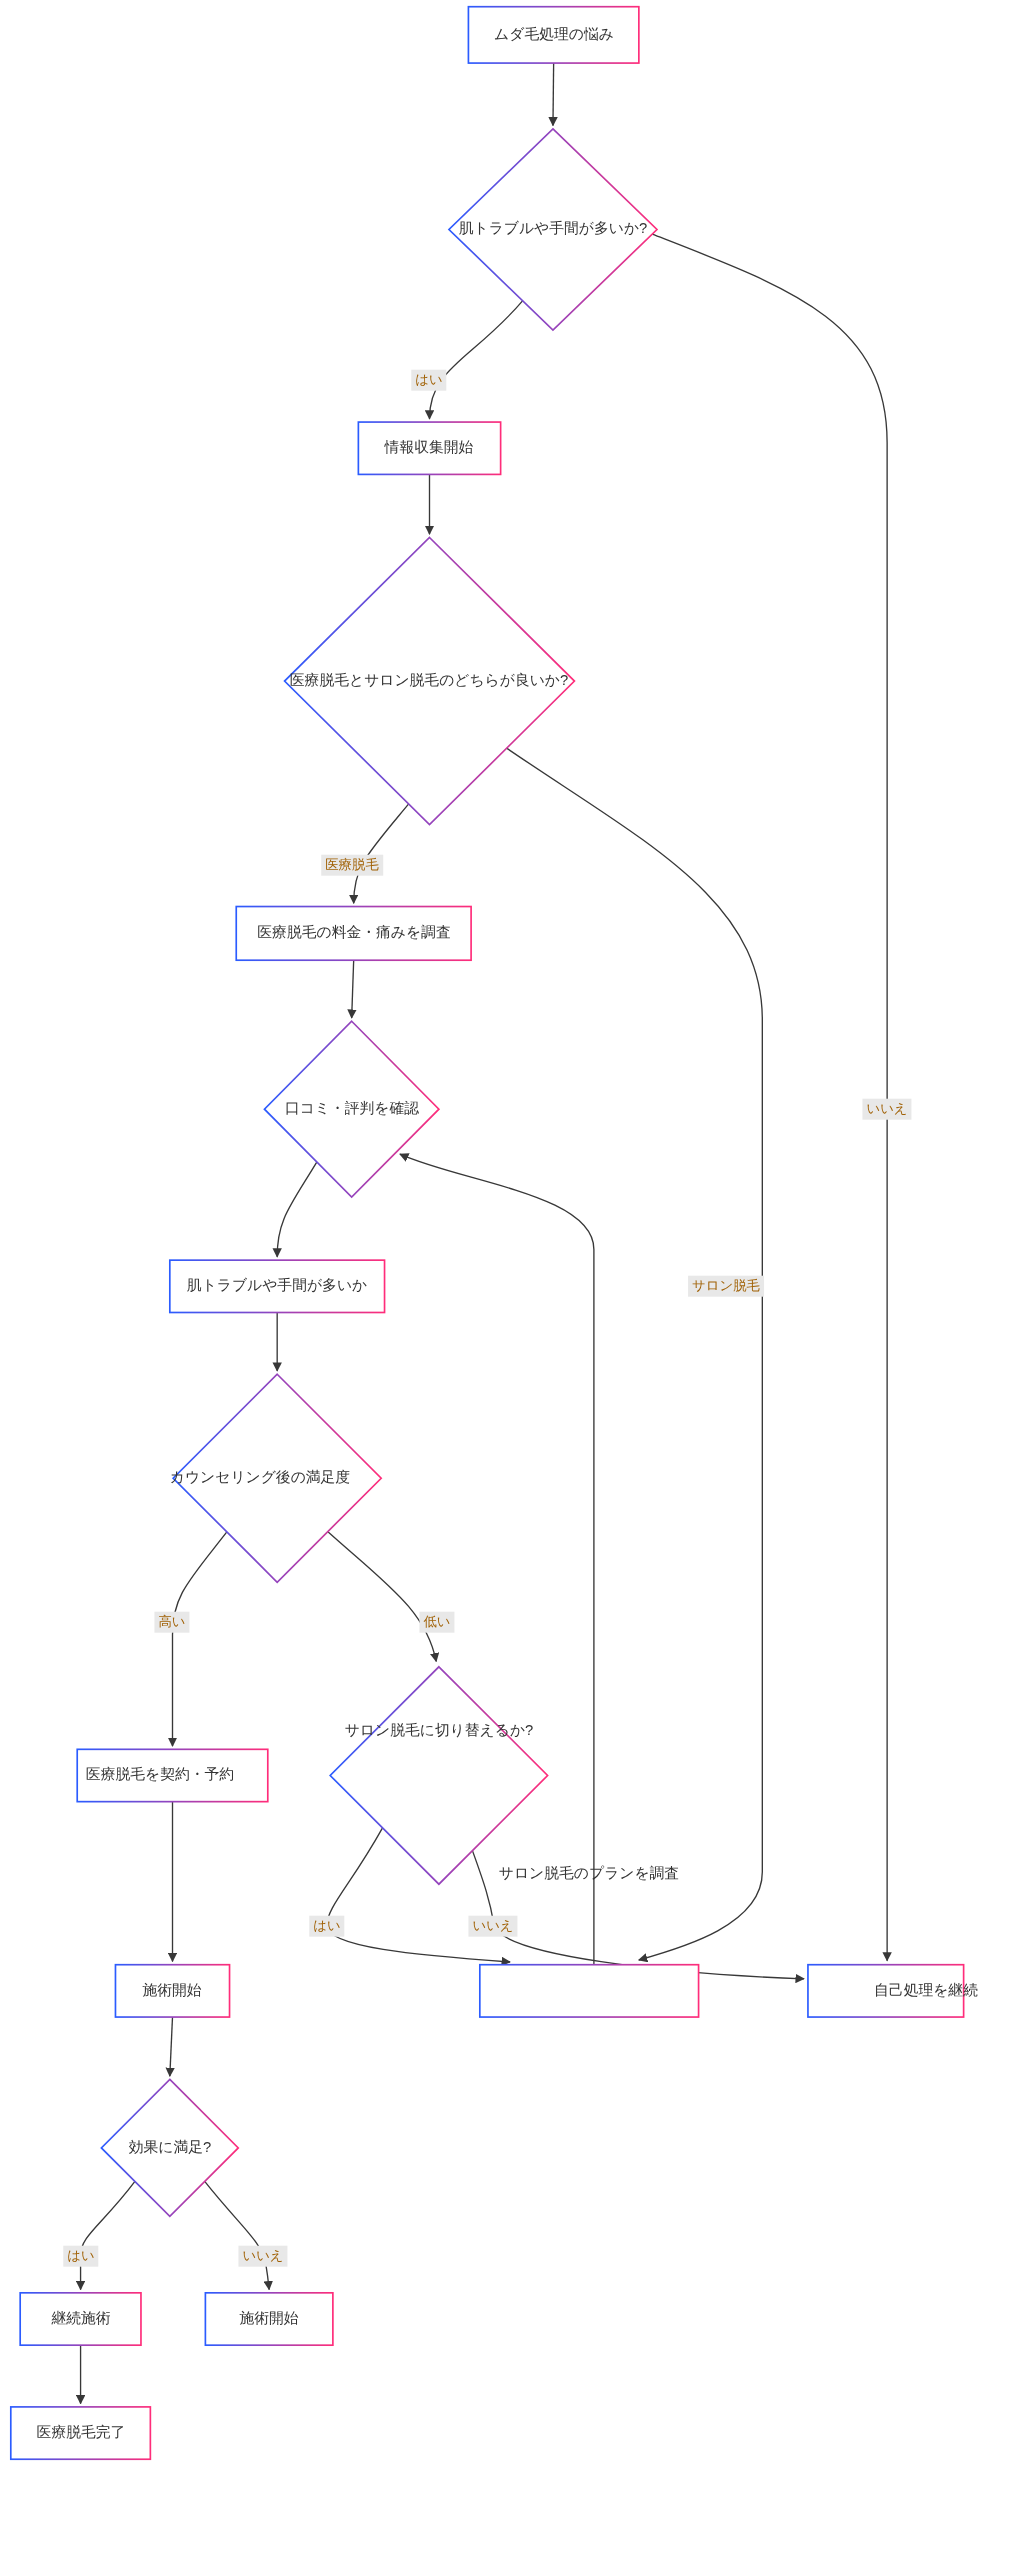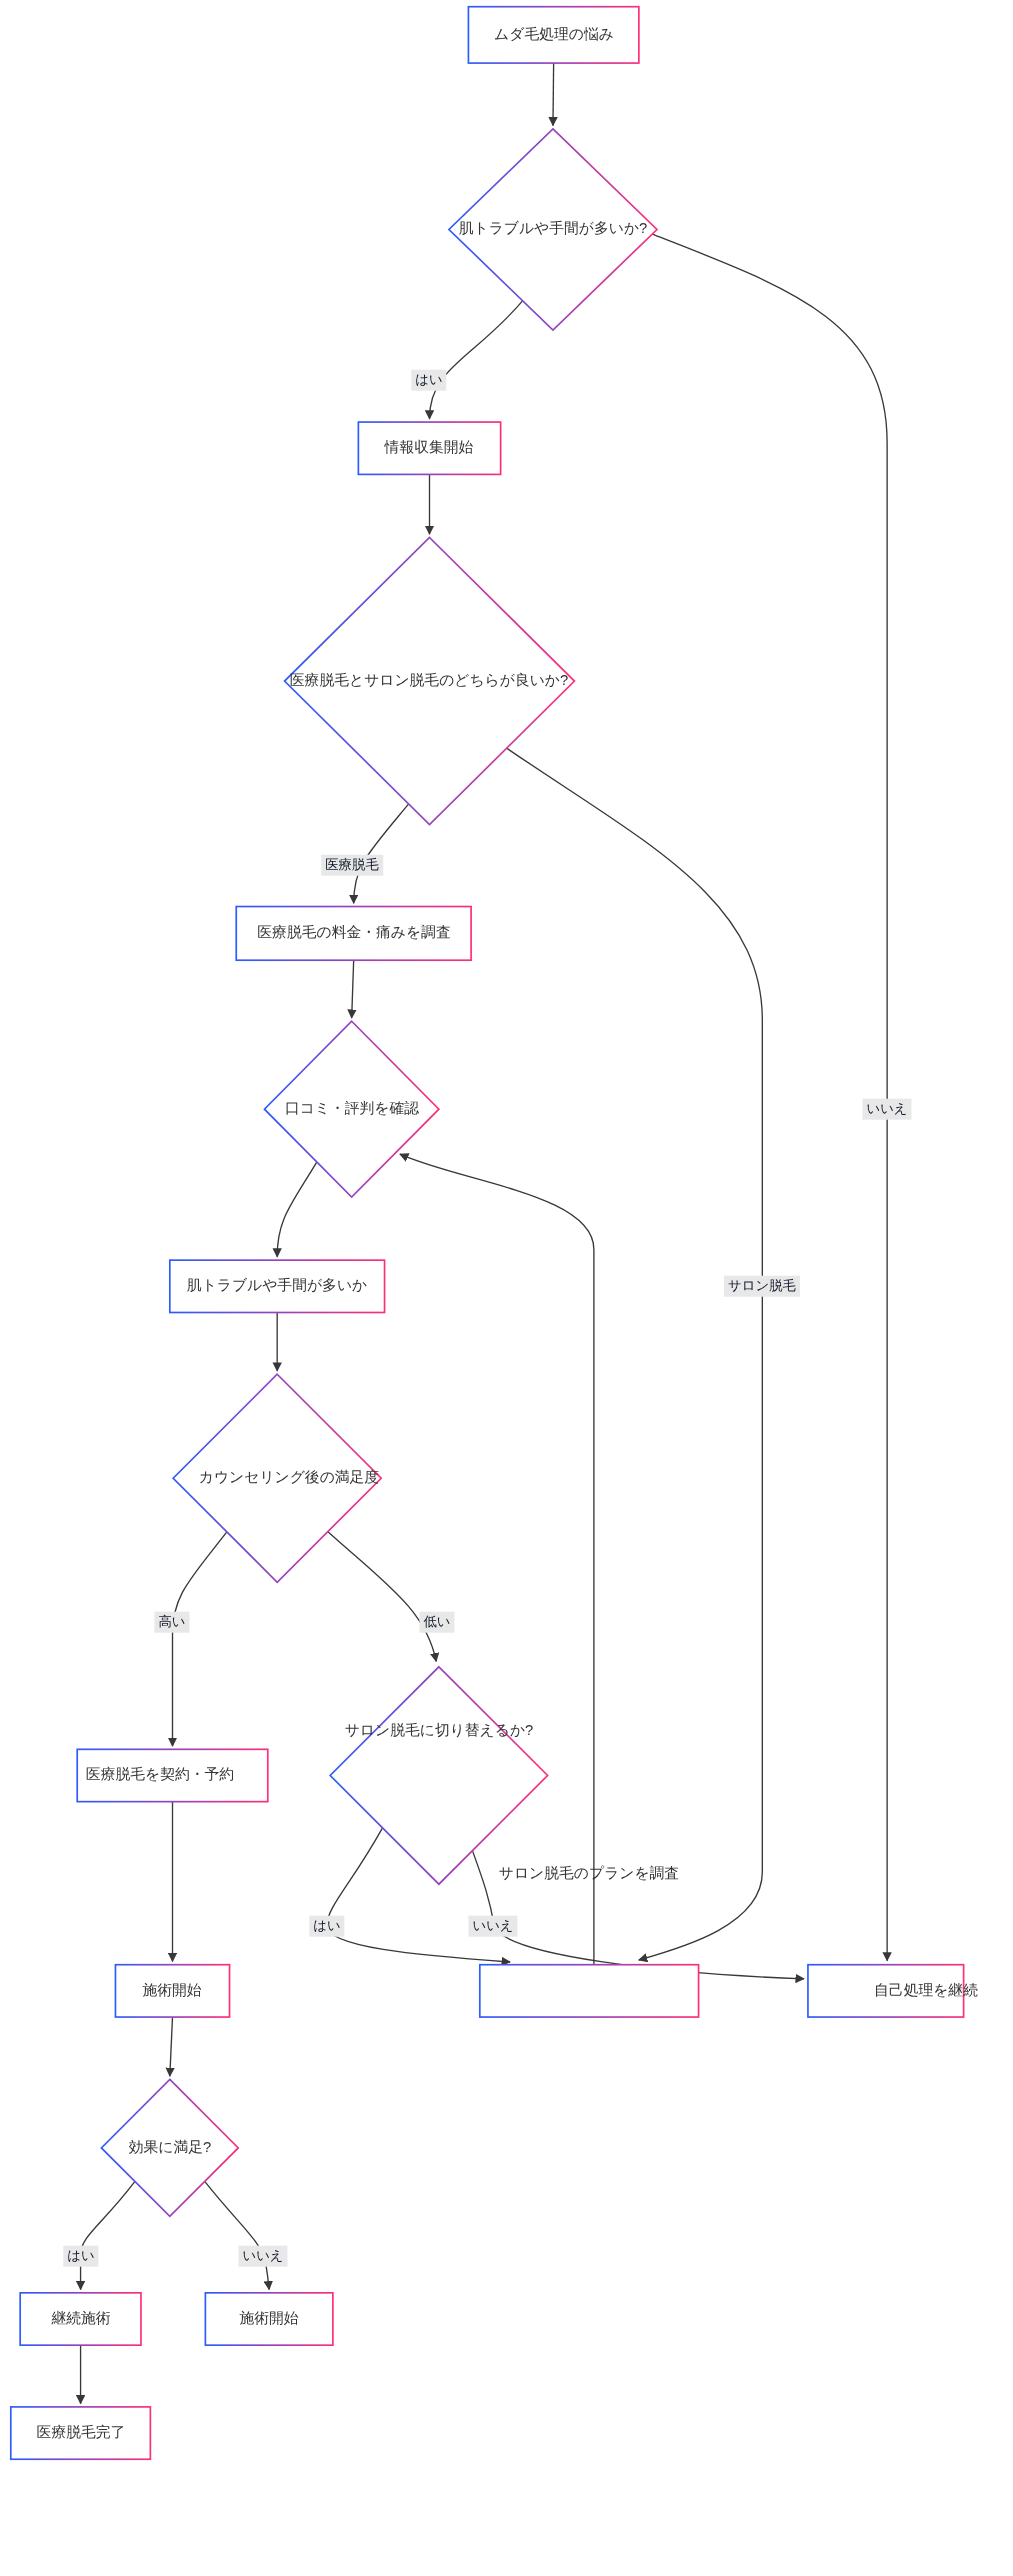--- a/index.html
+++ b/index.html
@@ -21,21 +21,21 @@
     font-size:14.8px;
     color:#333333;
     white-space:nowrap;
     text-align:center;
     line-height:1.3;
   }
   .edge-label {
     position:absolute;
     transform:translate(-50%,-50%);
     font-size:13.4px;
-    color:#0f172a;
+    color:#a16207;
     background:#e8e8e8;
     padding:1.3px 4px;
     white-space:nowrap;
   }
 </style>
 </head>
 <body>
 
 <div class="canvas">
 
@@ -93,35 +93,35 @@
     </g>
   </svg>
 
   <div class="node-label" style="left:554px;top:35px">ムダ毛処理の悩み</div>
   <div class="node-label" style="left:553px;top:229px">肌トラブルや手間が多いか?</div>
   <div class="node-label" style="left:429px;top:448px">情報収集開始</div>
   <div class="node-label" style="left:429px;top:681px">医療脱毛とサロン脱毛のどちらが良いか?</div>
   <div class="node-label" style="left:354px;top:933px">医療脱毛の料金・痛みを調査</div>
   <div class="node-label" style="left:352px;top:1109px">口コミ・評判を確認</div>
   <div class="node-label" style="left:277px;top:1286px">肌トラブルや手間が多いか</div>
-  <div class="node-label" style="left:289px;top:1478px">カウンセリング後の満足度</div>
+  <div class="node-label" style="left:260px;top:1478px">カウンセリング後の満足度</div>
   <div class="node-label" style="left:160px;top:1775px">医療脱毛を契約・予約</div>
   <div class="node-label" style="left:439px;top:1731px">サロン脱毛に切り替えるか?</div>
   <div class="node-label" style="left:172px;top:1991px">施術開始</div>
   <div class="node-label" style="left:589px;top:1874px">サロン脱毛のプランを調査</div>
   <div class="node-label" style="left:926px;top:1991px">自己処理を継続</div>
   <div class="node-label" style="left:170px;top:2148px">効果に満足?</div>
   <div class="node-label" style="left:81px;top:2319px">継続施術</div>
   <div class="node-label" style="left:269px;top:2319px">施術開始</div>
   <div class="node-label" style="left:81px;top:2433px">医療脱毛完了</div>
 
   <div class="edge-label" style="left:429px;top:380px">はい</div>
   <div class="edge-label" style="left:887px;top:1109px">いいえ</div>
   <div class="edge-label" style="left:352px;top:865px">医療脱毛</div>
-  <div class="edge-label" style="left:762px;top:1286px">サロン脱毛</div>
+  <div class="edge-label" style="left:726px;top:1286px">サロン脱毛</div>
   <div class="edge-label" style="left:172px;top:1622px">高い</div>
   <div class="edge-label" style="left:437px;top:1622px">低い</div>
   <div class="edge-label" style="left:327px;top:1926px">はい</div>
   <div class="edge-label" style="left:493px;top:1926px">いいえ</div>
   <div class="edge-label" style="left:81px;top:2256px">はい</div>
   <div class="edge-label" style="left:263px;top:2256px">いいえ</div>
 
 </div>
 
 

